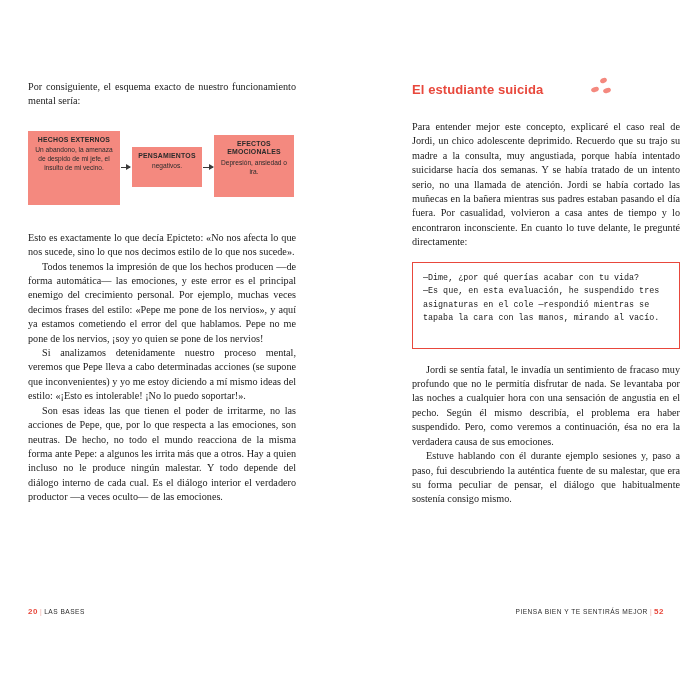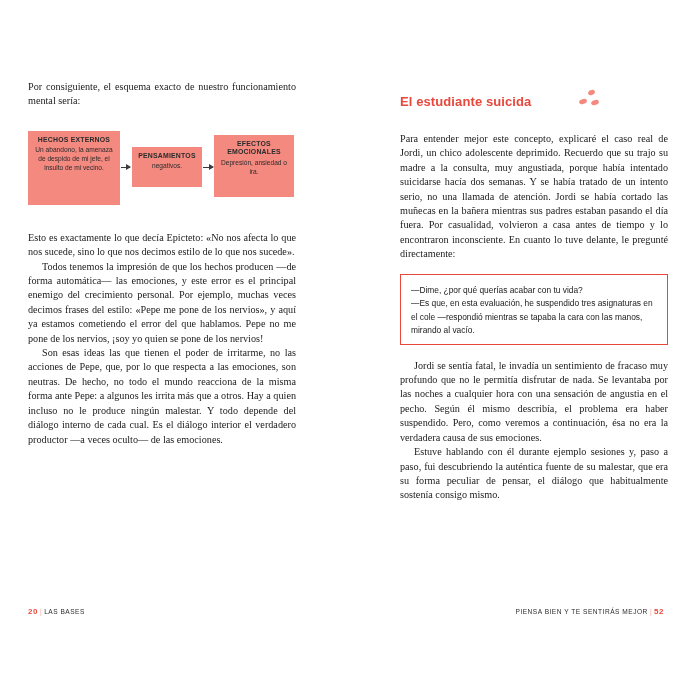--- a/index.html
+++ b/index.html
@@ -19,21 +19,21 @@
     width: 688px;
     height: 688px;
     background: #ffffff;
   }
   .page {
     position: absolute;
     top: 80px;
     width: 268px;
   }
   .page-left { left: 28px; }
-  .page-right { left: 400px; margin-top: 12px; }
+  .page-right { left: 412px; }
 
   p.body-text {
     margin: 0 0 0 0;
     font-size: 10.2px;
     line-height: 14.4px;
     text-align: justify;
     text-indent: 14px;
     hyphens: auto;
   }
   p.body-text.noindent { text-indent: 0; }
@@ -106,23 +106,23 @@
     position: absolute;
     background: #f4897f;
     border-radius: 50%;
   }
   .dot-a { left: 10px; top: 0px;  width: 7px; height: 5px; transform: rotate(-25deg); }
   .dot-b { left: 1px;  top: 9px;  width: 8px; height: 5px; transform: rotate(-20deg); }
   .dot-c { left: 13px; top: 10px; width: 8px; height: 5px; transform: rotate(-20deg); }
 
   .quote-box {
     border: 1.2px solid #e8483c;
-    padding: 9px 10px 6px 10px;
+    padding: 9px 10px 22px 10px;
     margin: 12px 0 14px 0;
-    font-family: Liberation Sans, sans-serif;
+    font-family: Liberation Mono, monospace;
     font-size: 8.4px;
     line-height: 13.5px;
     color: #1a1a1a;
   }
   .quote-box p { margin: 0; }
 
   .footer {
     position: absolute;
     bottom: 72px;
     font-family: "Liberation Sans", sans-serif;
@@ -160,20 +160,21 @@
       </div>
       <div class="arrow arrow-2"></div>
       <div class="dbox dbox-3">
         <span class="dtitle">EFECTOS EMOCIONALES</span>
         <span>Depresión, ansiedad o ira.</span>
       </div>
     </div>
 
     <p class="body-text noindent">Esto es exactamente lo que decía Epicteto: «No nos afecta lo que nos sucede, sino lo que nos decimos estilo de lo que nos sucede».</p>
     <p class="body-text">Todos tenemos la impresión de que los hechos producen —de forma automática— las emociones, y este error es el principal enemigo del crecimiento personal. Por ejemplo, muchas veces decimos frases del estilo: «Pepe me pone de los nervios», y aquí ya estamos cometiendo el error del que hablamos. Pepe no me pone de los nervios, ¡soy yo quien se pone de los nervios!</p>
+    <p class="body-text">Si analizamos detenidamente nuestro proceso mental, veremos que Pepe lleva a cabo determinadas acciones (se supone que inconvenientes) y yo me estoy diciendo a mí mismo ideas del estilo: «¡Esto es intolerable! ¡No lo puedo soportar!».</p>
     <p class="body-text">Son esas ideas las que tienen el poder de irritarme, no las acciones de Pepe, que, por lo que respecta a las emociones, son neutras. De hecho, no todo el mundo reacciona de la misma forma ante Pepe: a algunos les irrita más que a otros. Hay a quien incluso no le produce ningún malestar. Y todo depende del diálogo interno de cada cual. Es el diálogo interior el verdadero productor —a veces oculto— de las emociones.</p>
   </div>
 
   <div class="page page-right">
 
     <div class="chapter-head">
       <span class="chapter-title">El estudiante suicida</span>
       <span class="dots">
         <span class="dot dot-a"></span>
         <span class="dot dot-b"></span>

